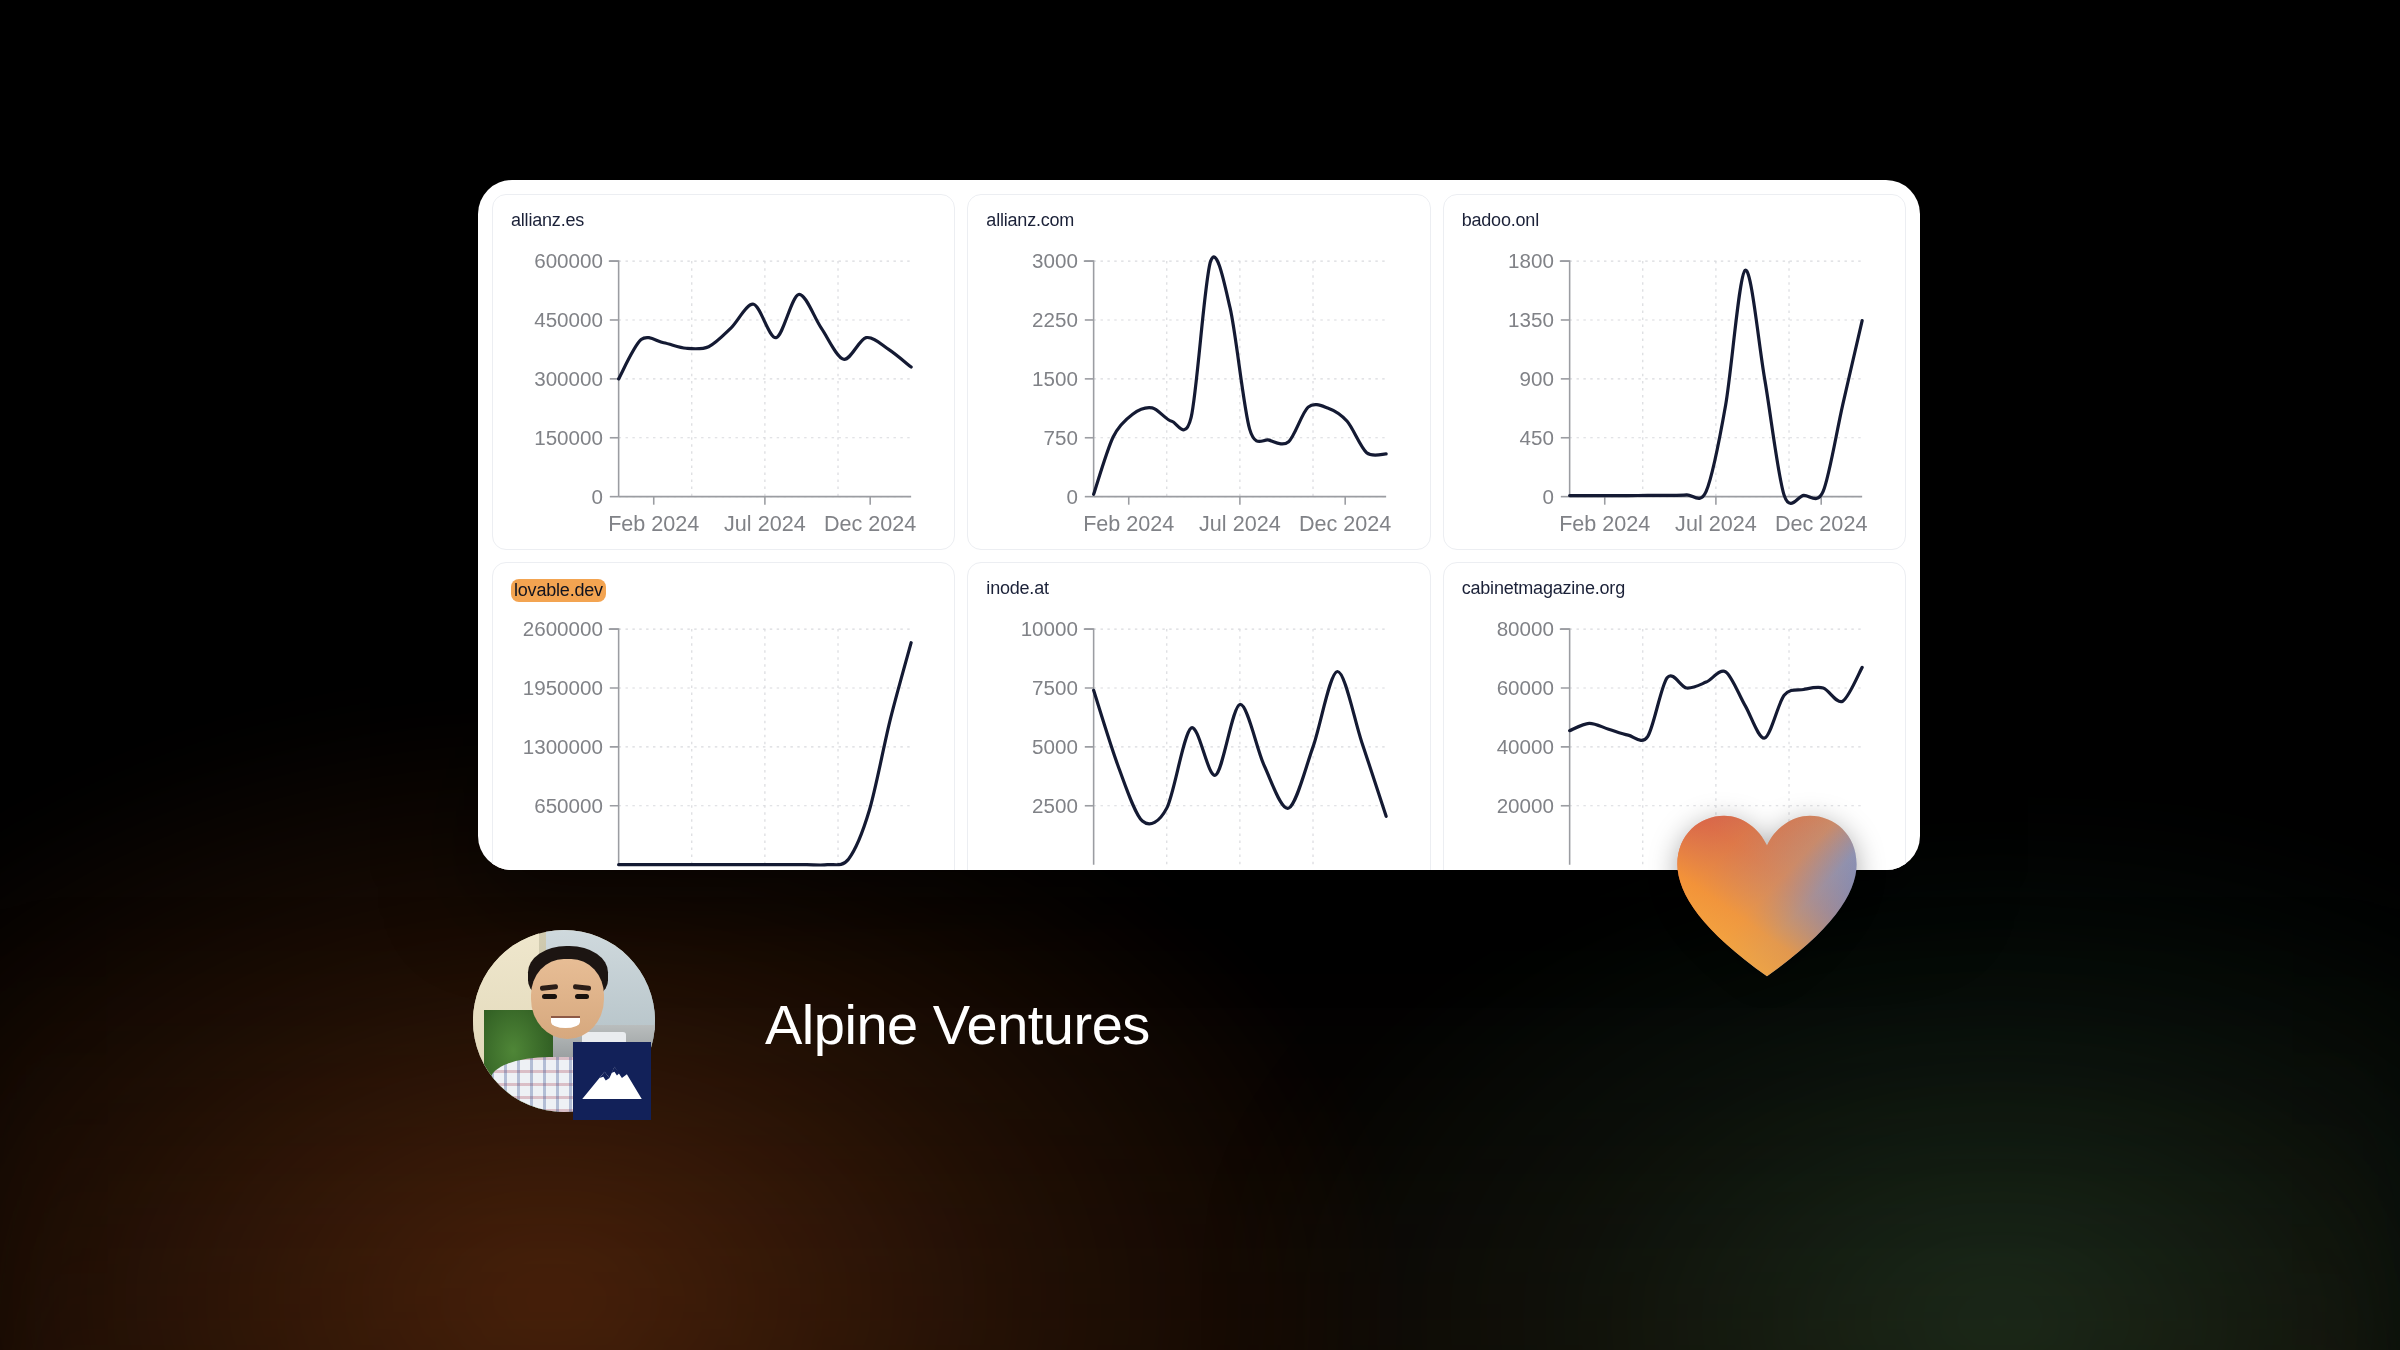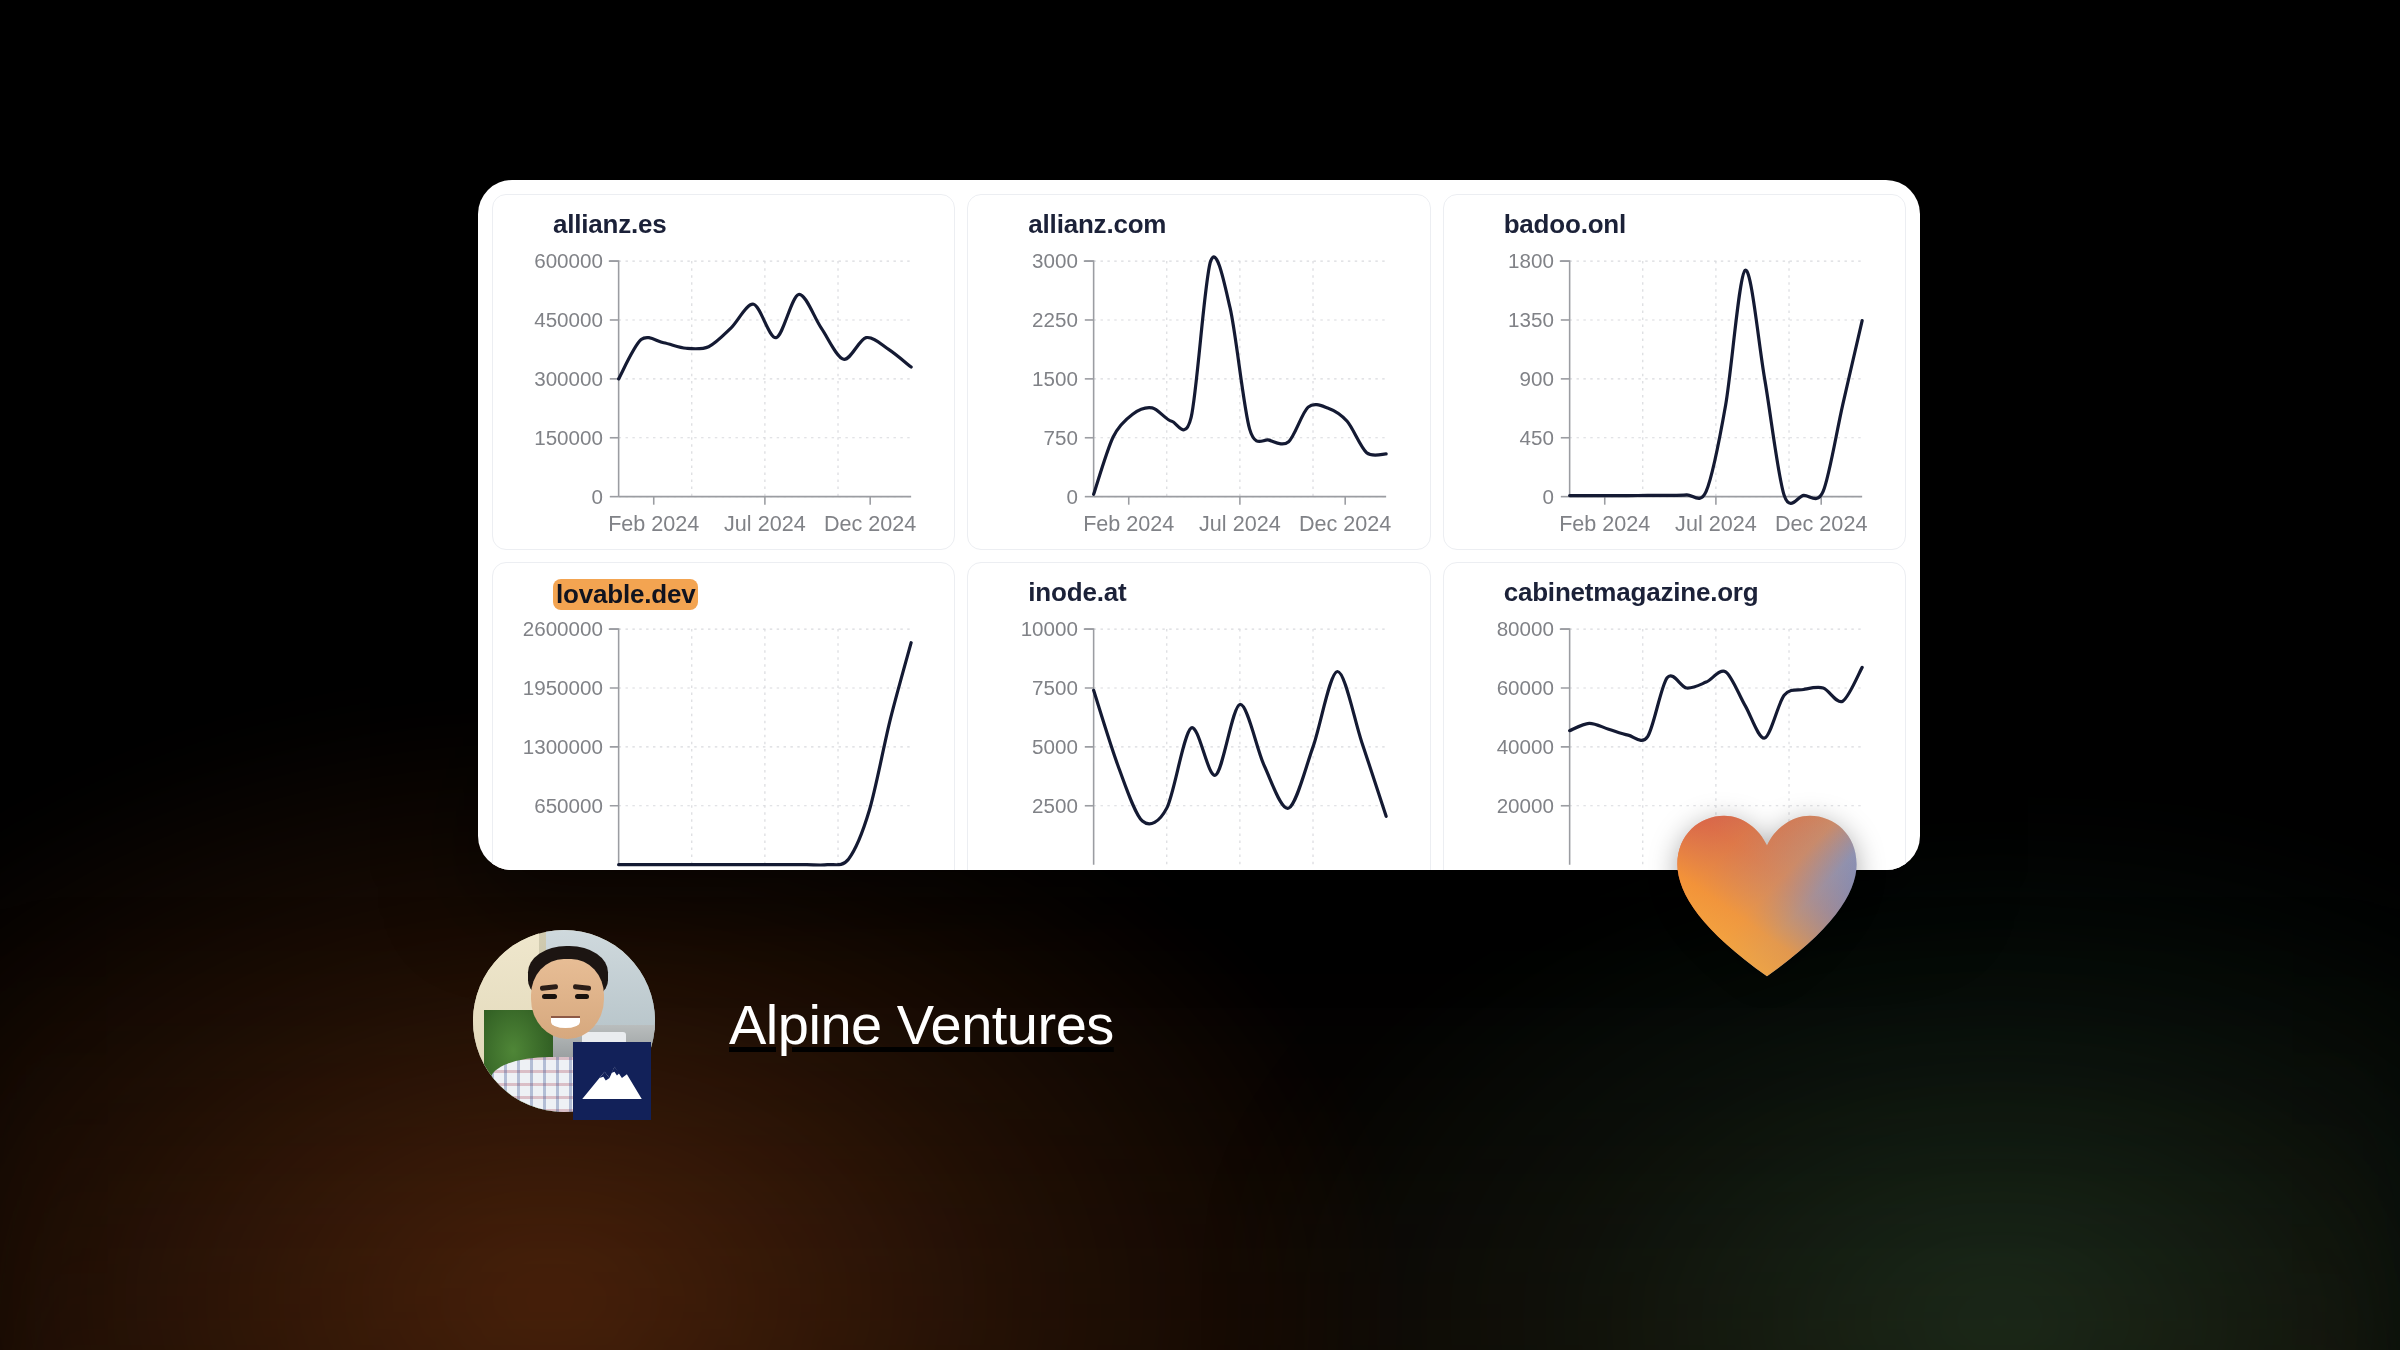--- a/index.html
+++ b/index.html
@@ -48,27 +48,26 @@
   .chart-card {
     background:#ffffff;
     border:1px solid #eceef2;
     border-radius:14px;
     margin:6px;
     padding:16px 18px 10px 18px;
     position:relative;
     overflow:hidden;
   }
   .card-title {
-    font-size:26px;
-    font-weight:bold;
+    font-size:18px;
+    font-weight:normal;
     color:#1b2138;
     letter-spacing:-0.2px;
     line-height:1;
     display:inline-block;
-    margin-left:42px;
   }
   .card-title.hl {
     background:#f3a451;
     color:#10131f;
     padding:2px 3px 3px 3px;
     border-radius:8px;
   }
   .plot-wrap { position:absolute; left:0; right:0; top:52px; bottom:0; }
   .plot-wrap svg { width:100%; height:100%; display:block; }
 
@@ -118,21 +117,21 @@
     background:
       repeating-linear-gradient(90deg, rgba(40,70,140,0.30) 0 3px, rgba(0,0,0,0) 3px 13px),
       repeating-linear-gradient(0deg, rgba(160,40,60,0.25) 0 3px, rgba(0,0,0,0) 3px 13px),
       #eef1f5;
     border-radius:40% 40% 0 0; }
   #badge {
     position:absolute; left:100px; top:112px; width:78px; height:78px;
     background:#122159; display:flex; align-items:center; justify-content:center;
   }
   #badge svg { width:62px; height:44px; display:block; }
-  #names { margin-left:74px;text-decoration:underline; }
+  #names { margin-left:110px; }
   #title-line {
     font-size:56px; color:#ffffff; line-height:1.08; letter-spacing:-0.5px; font-weight:400;
   }
   #by-line { font-size:56px; line-height:1.12; letter-spacing:-0.5px; font-weight:400; }
   .by-word { color:#9ea0a3; }
   .handle { color:#ffffff; }
 </style>
 </head>
 <body>
 

